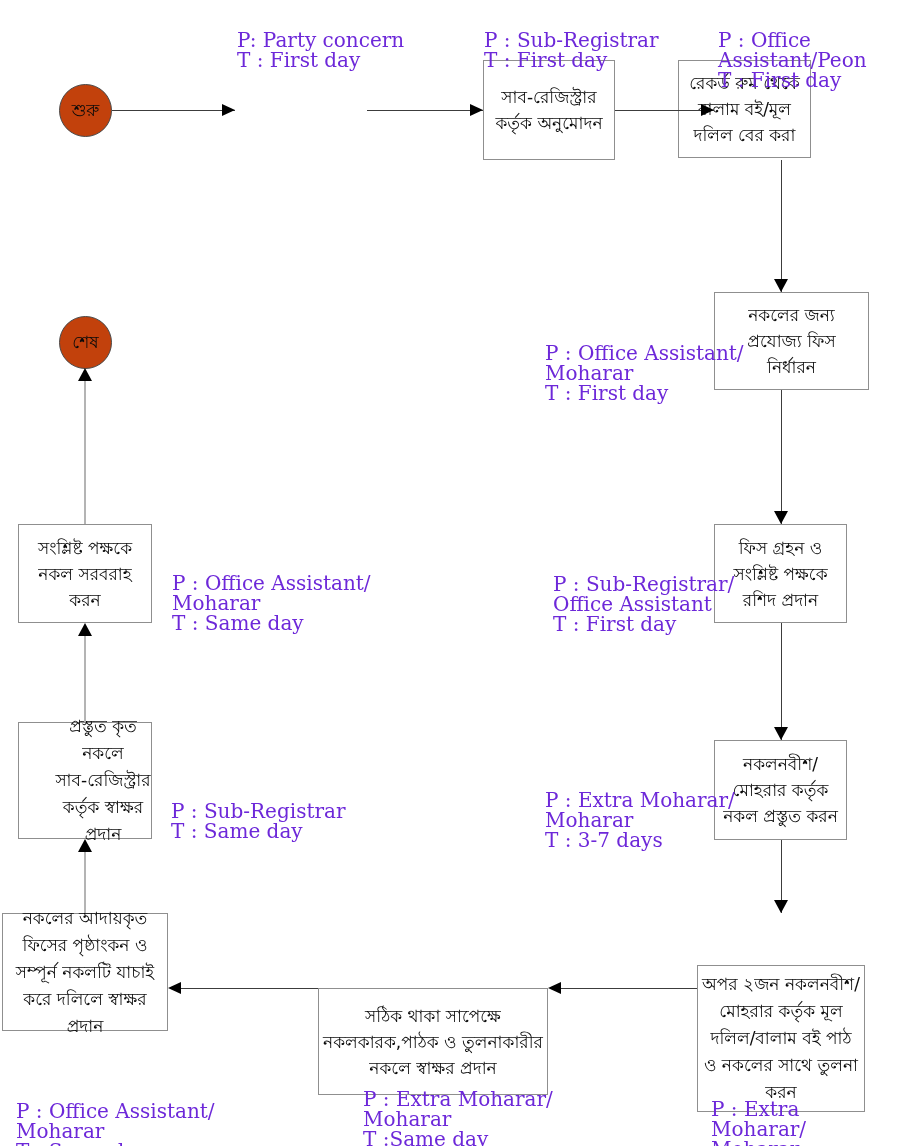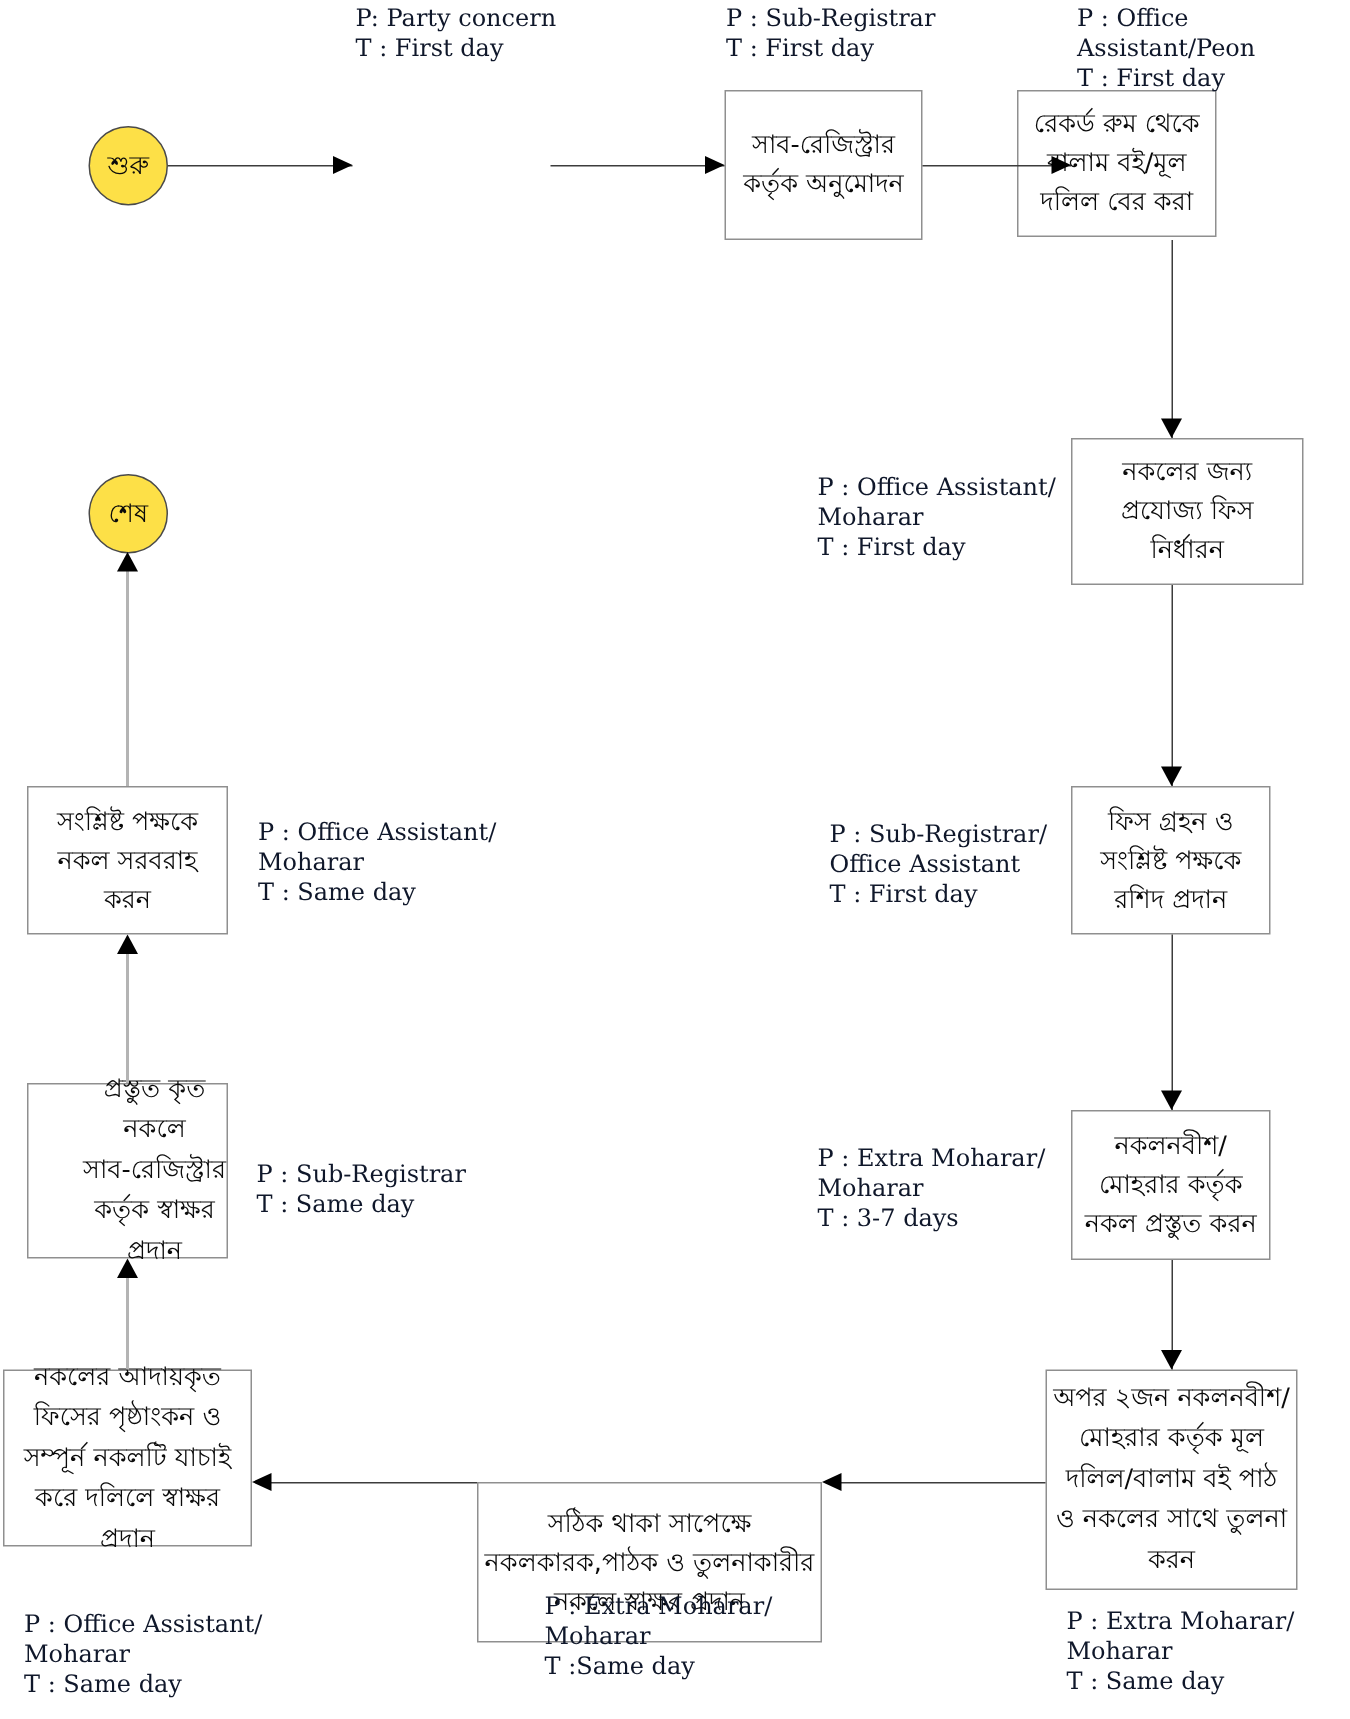--- a/index.html
+++ b/index.html
@@ -9,25 +9,25 @@
   }
   .box{
     position:absolute;box-sizing:border-box;border:1px solid #8f8f8f;background:#ffffff;
     display:flex;align-items:center;justify-content:center;text-align:center;
     font-size:17px;line-height:26px;color:#0a0a0a;white-space:pre-line;
     font-family:"DejaVu Sans",sans-serif;
   }
   .circle{
     position:absolute;box-sizing:border-box;border:1px solid #4a4a4a;border-radius:50%;
     width:53px;height:53px;display:flex;align-items:center;justify-content:center;
-    font-size:17px;color:#0a0a0a;background:#fde047;
+    font-size:17px;color:#0a0a0a;background:#c2410c;
   }
   .ann{
-    position:absolute;font-family:"DejaVu Serif",serif;font-size:16px;line-height:20px;
-    color:#0f172a;white-space:pre-line;text-align:left;
+    position:absolute;font-family:"DejaVu Serif",serif;font-size:20px;line-height:20px;
+    color:#6d28d9;white-space:pre-line;text-align:left;margin-top:28px;
   }
   .hline{position:absolute;height:1px;background:#3c3c3c;}
   .vline-dark{position:absolute;width:1px;background:#3c3c3c;}
   .vline-light{position:absolute;width:2px;background:#b4b4b4;}
   .head{position:absolute;width:0;height:0;}
   .head-right{border-top:6px solid transparent;border-bottom:6px solid transparent;border-left:13px solid #000;}
   .head-left{border-top:6px solid transparent;border-bottom:6px solid transparent;border-right:13px solid #000;}
   .head-down{border-left:7px solid transparent;border-right:7px solid transparent;border-top:13px solid #000;}
   .head-up{border-left:7px solid transparent;border-right:7px solid transparent;border-bottom:13px solid #000;}
 </style>
@@ -50,21 +50,21 @@
 দলিল বের করা</div>
   <div class="box" style="left:714px;top:292px;width:155px;height:98px;">নকলের জন্য
 প্রযোজ্য ফিস
 নির্ধারন</div>
   <div class="box" style="left:714px;top:524px;width:133px;height:99px;">ফিস গ্রহন ও
 সংশ্লিষ্ট পক্ষকে
 রশিদ প্রদান</div>
   <div class="box" style="left:714px;top:740px;width:133px;height:100px;">নকলনবীশ/
 মোহরার কর্তৃক
 নকল প্রস্তুত করন</div>
-  <div class="box" style="left:697px;top:913px;width:168px;height:147px;line-height:27px;">অপর ২জন নকলনবীশ/
+  <div class="box" style="left:697px;top:965px;width:168px;height:147px;line-height:27px;">অপর ২জন নকলনবীশ/
 মোহরার কর্তৃক মূল
 দলিল/বালাম বই পাঠ
 ও নকলের সাথে তুলনা
 করন</div>
   <div class="box" style="left:318px;top:988px;width:230px;height:107px;">সঠিক থাকা সাপেক্ষে
 নকলকারক,পাঠক ও তুলনাকারীর
 নকলে স্বাক্ষর প্রদান</div>
   <div class="box" style="left:2px;top:913px;width:166px;height:118px;line-height:27px;">নকলের আদায়কৃত
 ফিসের পৃষ্ঠাংকন ও
 সম্পূর্ন নকলটি যাচাই

